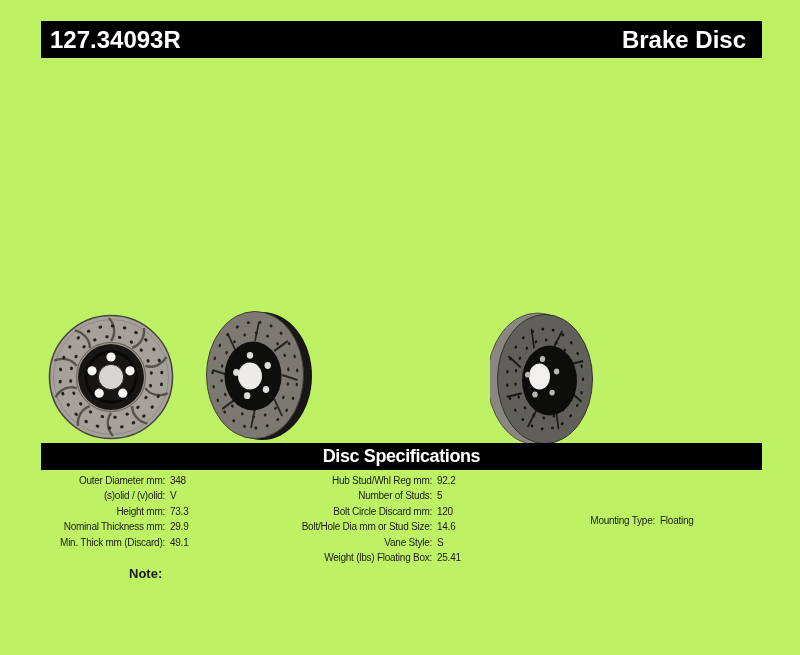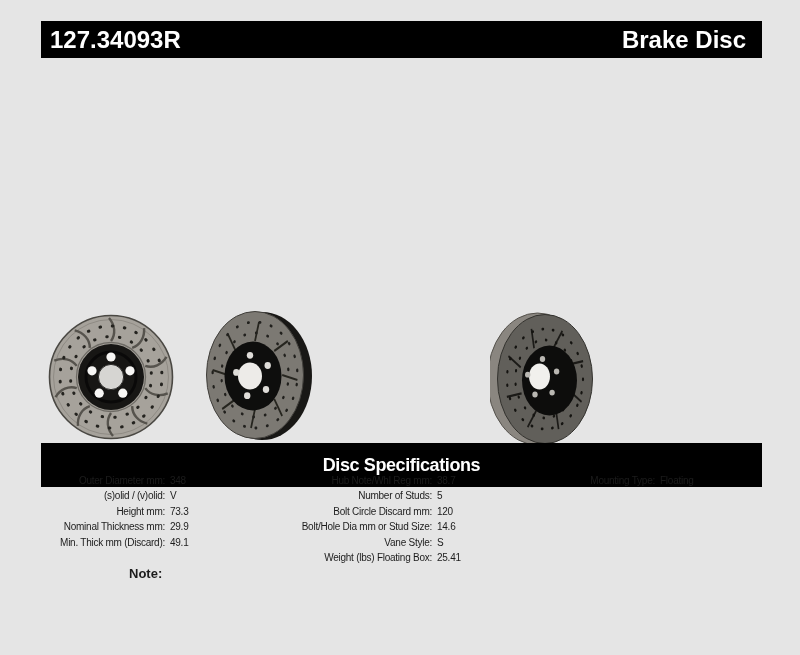--- a/index.html
+++ b/index.html
@@ -1,20 +1,20 @@
 <!DOCTYPE html>
 <html><head>
 <meta charset="utf-8">
 <style>
   html, body { margin: 0; padding: 0; background: #ffffff; }
   .page {
     position: relative;
     width: 800px;
     height: 655px;
-    background: #e5e5e5;
+    background: #bef264;
     font-family: "Liberation Sans", sans-serif;
     overflow: hidden;
   }
 
   
   .header-bar {
     position: absolute;
     left: 41px; top: 21px;
     width: 721px; height: 37px;
     background: #000000;
@@ -35,21 +35,21 @@
   
   .disc {
     position: absolute;
     display: block;
   }
 
   
   .spec-bar {
     position: absolute;
     left: 41px; top: 443px;
-    width: 721px; height: 44px;
+    width: 721px; height: 27px;
     background: #000000;
     display: flex;
     align-items: center;
     justify-content: center;
   }
   .spec-bar .spec-bar-title {
     color: #ffffff;
     font-size: 18px;
     font-weight: bold;
     letter-spacing: -0.4px;
@@ -77,21 +77,21 @@
   .spec-col .spec-value {
     display: inline-block;
     margin-left: 5px;
     text-align: left;
   }
   .spec-col-left  { left: 41px; }
   .spec-col-left .spec-label { width: 124px; }
   .spec-col-mid   { left: 250px; }
   .spec-col-mid .spec-label { width: 182px; }
   .spec-col-right { left: 530px; }
-  .spec-col-right .spec-label { width: 125px; }
+  .spec-col-right .spec-label { width: 125px; margin-top: 40px; }
 
   
   .note-label {
     position: absolute;
     left: 93px; top: 566px;
     color: #1c1c1c;
     font-size: 13px;
     font-weight: bold;
     margin-left: 36px;
   }
@@ -209,21 +209,21 @@
     <div class="spec-row">
       <span class="spec-label">Nominal Thickness mm:</span><span class="spec-value">29.9</span>
     </div>
     <div class="spec-row">
       <span class="spec-label">Min. Thick mm (Discard):</span><span class="spec-value">49.1</span>
     </div>
   </div>
 
   <div class="spec-col spec-col-mid">
     <div class="spec-row">
-      <span class="spec-label">Hub Note/Whl Reg mm:</span><span class="spec-value">38.7</span>
+      <span class="spec-label">Hub Stud/Whl Reg mm:</span><span class="spec-value">92.2</span>
     </div>
     <div class="spec-row">
       <span class="spec-label">Number of Studs:</span><span class="spec-value">5</span>
     </div>
     <div class="spec-row">
       <span class="spec-label">Bolt Circle Discard mm:</span><span class="spec-value">120</span>
     </div>
     <div class="spec-row">
       <span class="spec-label">Bolt/Hole Dia mm or Stud Size:</span><span class="spec-value">14.6</span>
     </div>

